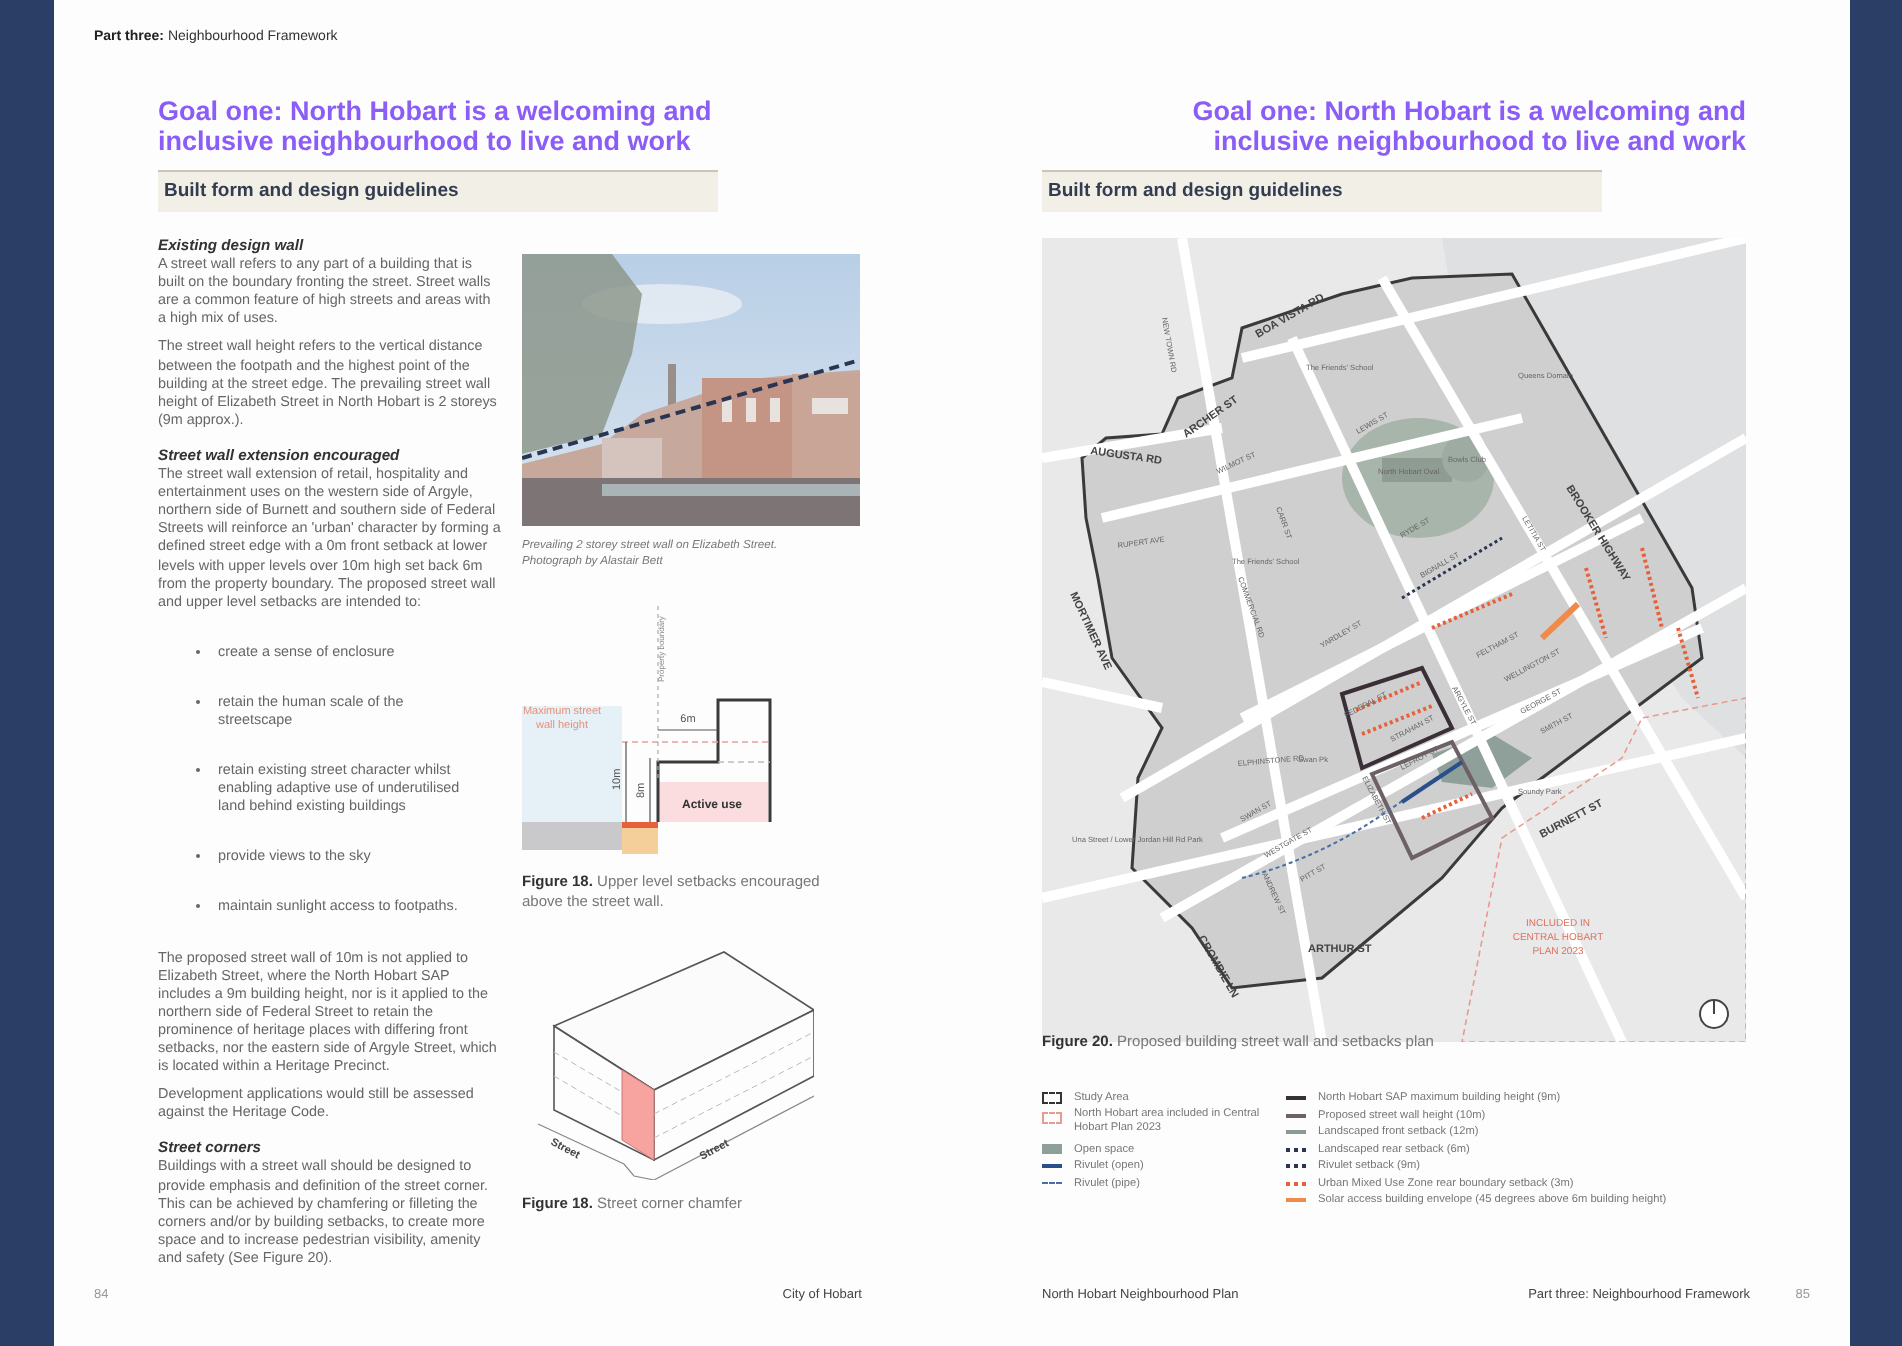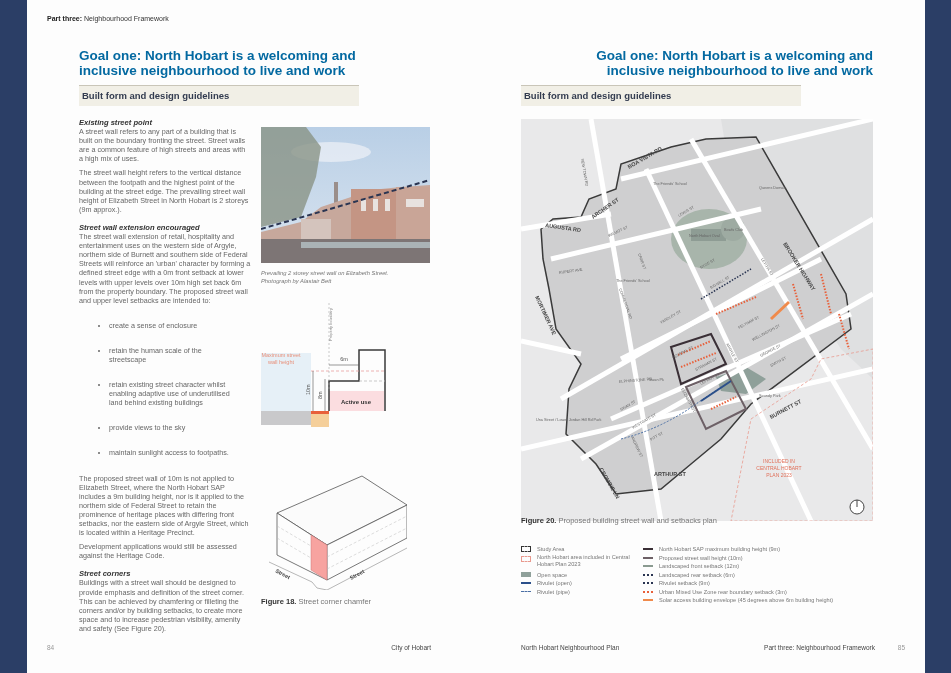--- a/index.html
+++ b/index.html
@@ -2,21 +2,21 @@
 <html><head>
 <meta charset="utf-8">
 <style>
   html, body { margin:0; padding:0; }
   body { width:951px; height:673px; background:#2b3e66; position:relative; overflow:hidden; font-family:"Liberation Sans", sans-serif; color:#555; }
   .page { position:absolute; top:0; height:673px; background:#fdfdfd; }
   #page-left { left:27px; width:449px; }
   #page-right { left:476px; width:449px; }
   .running-head { position:absolute; left:20px; top:15px; font-size:7px; color:#333; }
   .running-head b { color:#222; }
-  .goal-title { position:absolute; font-size:13.5px; line-height:15px; color:#0369a1; font-weight:bold; }
+  .goal-title { position:absolute; font-size:13.5px; line-height:15px; color:#8b5cf6; font-weight:bold; }
   #page-left .goal-title { left:52px; top:48px; width:300px; }
   #page-right .goal-title { right:52px; top:48px; width:300px; text-align:right; }
   .section-band { position:absolute; top:85px; width:280px; height:21px; background:#f1efe6; border-top:1.5px solid #c9c5b8; box-sizing:border-box; font-size:9.5px; font-weight:bold; color:#333c50; padding:4px 0 0 3px; }
   #page-left .section-band { left:52px; }
   #page-right .section-band { left:45px; }
   .col-text { position:absolute; left:52px; width:172px; font-size:7.2px; line-height:9.1px; color:#666; }
   .col-text h4 { margin:0; font-size:7.6px; font-style:italic; font-weight:bold; color:#333; }
   .col-text p { margin:0 0 5px 0; }
   .col-text ul { margin:0 0 4px 0; padding-left:14px; }
   .col-text li { margin:16px; }
@@ -37,21 +37,21 @@
 <div class="page" id="page-left">
   <div class="running-head"><b>Part three:</b><span> Neighbourhood Framework</span></div>
 
   <div class="goal-title">
     <div>Goal one: North Hobart is a welcoming and</div>
     <div>inclusive neighbourhood to live and work</div>
   </div>
   <div class="section-band">Built form and design guidelines</div>
 
   <div class="col-text" style="top:118px;">
-    <h4>Existing street point</h4>
+    <h4>Existing design wall</h4>
     <p>A street wall refers to any part of a building that is built on the boundary fronting the street. Street walls are a common feature of high streets and areas with a high mix of uses.</p>
     <p>The street wall height refers to the vertical distance between the footpath and the highest point of the building at the street edge. The prevailing street wall height of Elizabeth Street in North Hobart is 2 storeys (9m approx.).</p>
     <div style="height:4px"></div>
     <h4>Street wall extension encouraged</h4>
     <p>The street wall extension of retail, hospitality and entertainment uses on the western side of Argyle, northern side of Burnett and southern side of Federal Streets will reinforce an 'urban' character by forming a defined street edge with a 0m front setback at lower levels with upper levels over 10m high set back 6m from the property boundary. The proposed street wall and upper level setbacks are intended to:</p>
     <ul>
       <li>create a sense of enclosure</li>
       <li>retain the human scale of the streetscape</li>
       <li>retain existing street character whilst enabling adaptive use of underutilised land behind existing buildings</li>
       <li>provide views to the sky</li>
@@ -111,20 +111,23 @@
       <line x1="64" y1="76" x2="64" y2="108" stroke="#555" stroke-width="0.6"></line>
       <line x1="68" y1="62" x2="98" y2="62" stroke="#555" stroke-width="0.6"></line>
       <text x="71" y="38" font-size="4" fill="#888" transform="rotate(-90 71 38)">Property boundary</text>
       <text x="20" y="54" font-size="5.5" fill="#e8907a" text-anchor="middle">Maximum street</text>
       <text x="20" y="61" font-size="5.5" fill="#e8907a" text-anchor="middle">wall height</text>
       <text x="83" y="58" font-size="5.5" fill="#555" text-anchor="middle">6m</text>
       <text x="49" y="92" font-size="5.5" fill="#555" transform="rotate(-90 49 92)">10m</text>
       <text x="61" y="96" font-size="5.5" fill="#555" transform="rotate(-90 61 96)">8m</text>
       <text x="95" y="101" font-size="6" font-weight="bold" fill="#333" text-anchor="middle">Active use</text>
     </svg>
+  </div>
+  <div class="fig-cap" style="left:234px; top:436px; width:170px;">
+    <b>Figure 18.</b> <span>Upper level setbacks encouraged above the street wall.</span>
   </div>
 
   <div style="position:absolute; left:240px; top:470px; width:140px; height:120px;">
     <svg width="140" height="120" viewBox="0 0 140 120">
       <polygon points="10,43 95,6 140,35 60,75" fill="#fbfbfb" stroke="#555" stroke-width="0.8"></polygon>
       <polygon points="10,43 60,75 60,110 10,85" fill="#fdfdfd" stroke="#555" stroke-width="0.8"></polygon>
       <polygon points="60,75 140,35 140,68 60,110" fill="#fdfdfd" stroke="#555" stroke-width="0.8"></polygon>
       <polygon points="44,65 60,75 60,110 44,100" fill="#f7a3a0" stroke="#c77" stroke-width="0.5"></polygon>
       <g stroke="#bbb" stroke-width="0.5" stroke-dasharray="3,2">
         <line x1="10" y1="56" x2="44" y2="76"></line>

